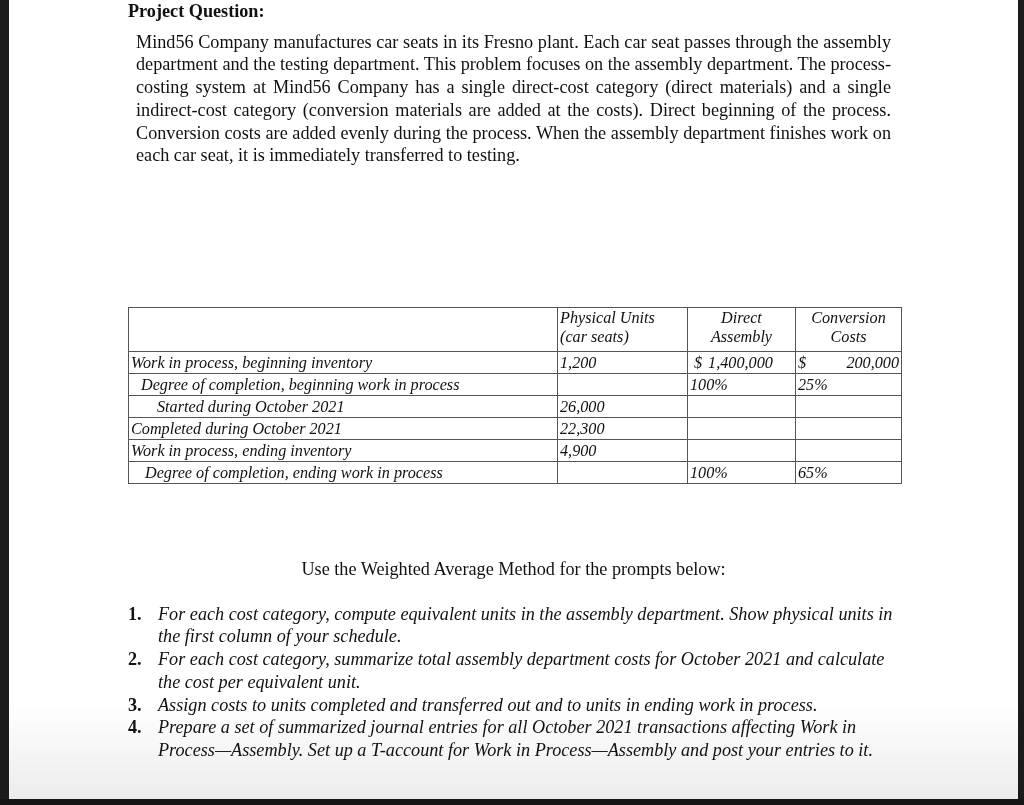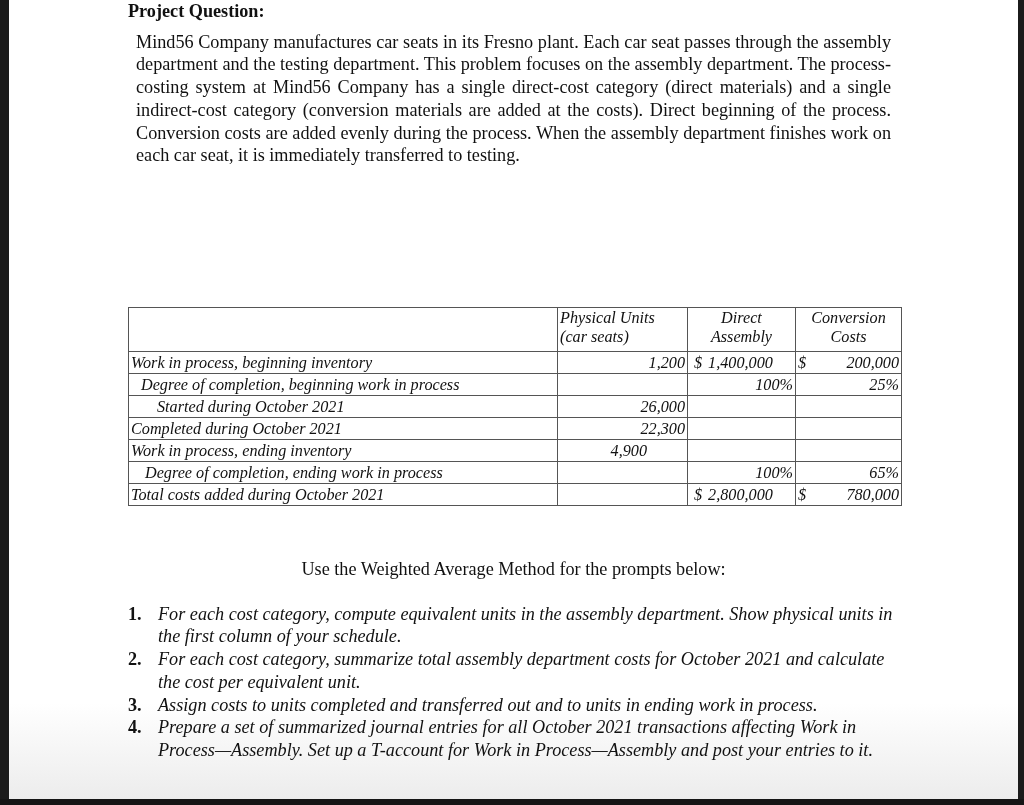--- a/index.html
+++ b/index.html
@@ -39,21 +39,21 @@
     vertical-align: bottom;
   }
   table.data tr.hdr td { height: 42px; vertical-align: top; padding-top: 1px; }
   .c0 { width: 424px; }
   .c1 { width: 125px; }
   .c2 { width: 103px; }
   .c3 { width: 101px; }
   .ind1 { padding-left: 12px !important; margin-top: 16px; }
   .ind2 { padding-left: 28px !important; }
   .ind3 { padding-left: 16px !important; }
-  .r { text-align: right; }
+  .r { }
   .ctr { text-align: center; }
   .money { display: flex; justify-content: space-between; }
   .money.dm { justify-content: flex-start; gap: 6px; padding-left: 4px; }
   .shift-left { padding-right: 40px !important; }
 
   .prompts {
     position: absolute; left: 128px; top: 558px; width: 771px;
     font-size: 18.2px; line-height: 22.7px;
   }
   .prompts .lead { margin: 0 0 22px 0; text-align: center; }
@@ -136,36 +136,20 @@
     <td></td>
   </tr>
 
   <tr>
     <td class="ind3">Degree of completion, ending work in process</td>
     <td class="r"></td>
     <td class="r">100%</td>
     <td class="r">65%</td>
   </tr>
 
-  <tr>
-    <td>Total costs added during October 2021</td>
-    <td class="r"></td>
-    <td>
-          <div class="money dm">
-            <span>$</span>
-            <span>2,800,000</span>
-          </div>
-        </td>
-    <td>
-          <div class="money">
-            <span>$</span>
-            <span>780,000</span>
-          </div>
-        </td>
-  </tr>
 </tbody>
   </table>
 
 <div class="prompts">
   <p class="lead">Use the Weighted Average Method for the prompts below:</p>
   <ol>
     <li>
       <span class="num">1.</span>
       <span class="txt">For each cost category, compute equivalent units in the assembly department. Show physical units in the first column of your schedule.</span>
     </li>

